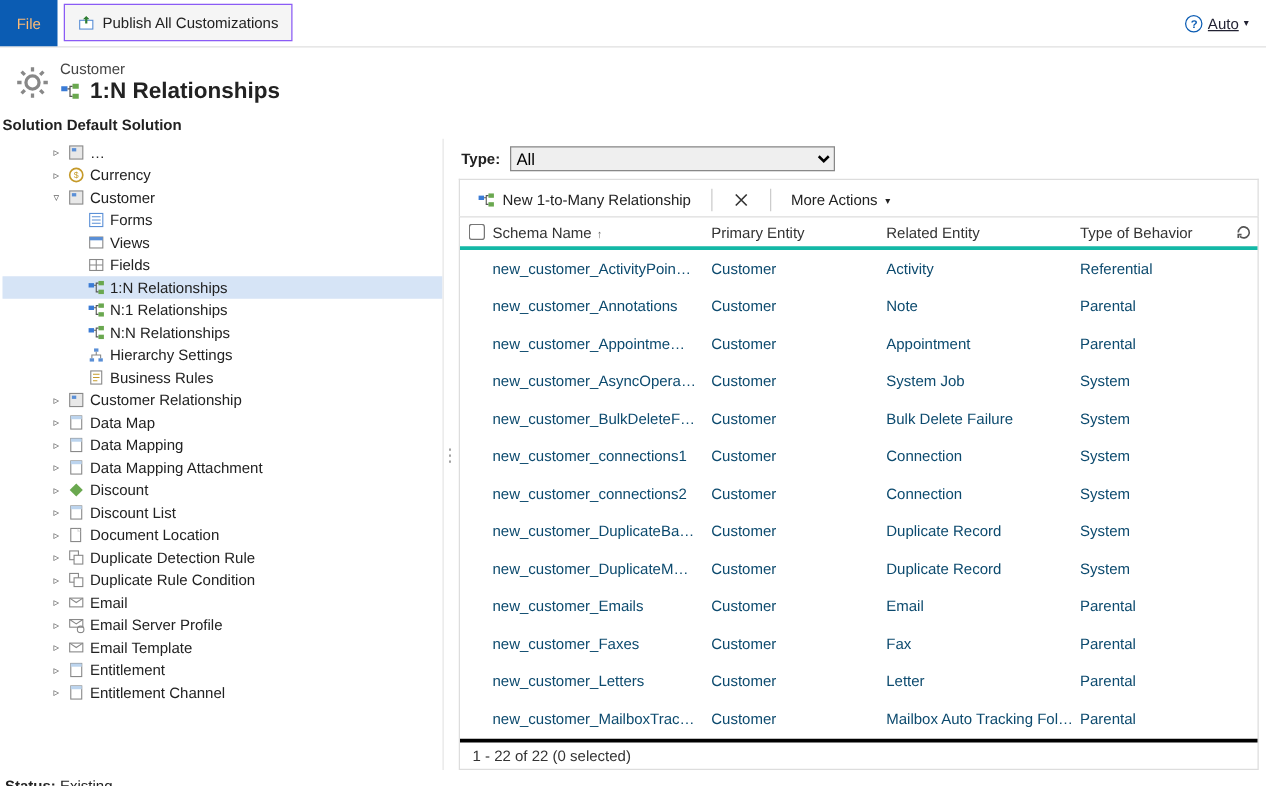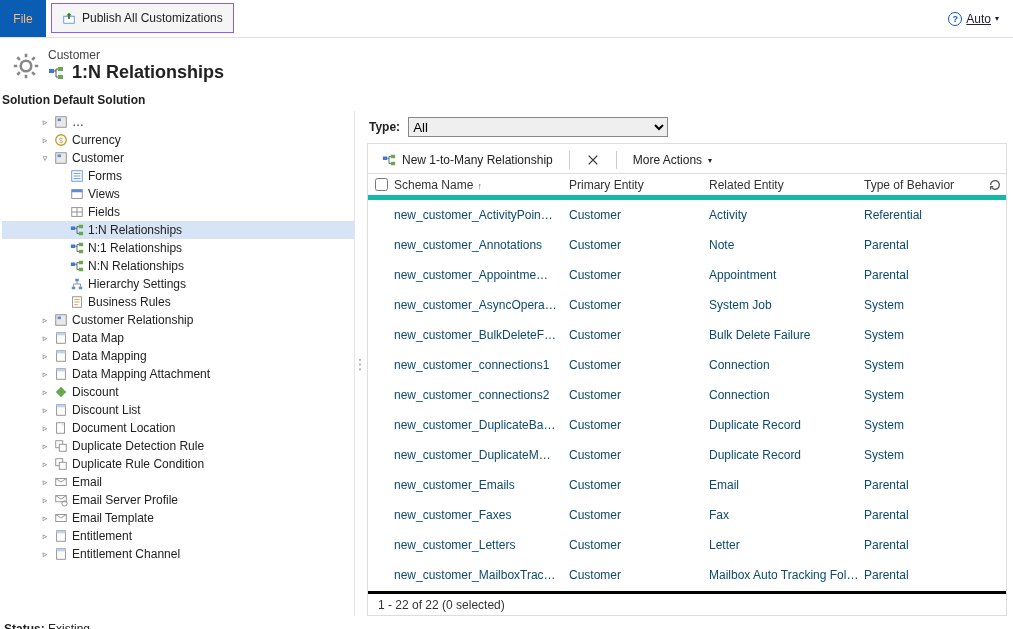--- a/index.html
+++ b/index.html
@@ -27,21 +27,21 @@
 .sp{display:inline-block}
 .ic{width:14px;height:14px;display:inline-flex;flex:0 0 14px;align-items:center;justify-content:center}
 .drag-handle{width:10px;display:flex;align-items:center;justify-content:center;color:#999;cursor:col-resize;font-size:14px}
 .right{flex:1;display:flex;flex-direction:column;padding:2px 6px 0 2px}
 .type-row{display:flex;align-items:center;gap:8px;padding:4px 0 6px 2px}
 .type-row select{width:260px;height:20px;border:1px solid #888}
 .toolbar{display:flex;align-items:flex-end;border:1px solid #ddd;border-bottom:0;height:30px;gap:10px;padding:4px 8px}
 .toolbar .btn{display:flex;align-items:center;gap:6px;padding:2px 6px;cursor:pointer}
 .toolbar .sep{width:1px;height:18px;background:#ccc}
 .grid-wrap{flex:1;border:1px solid #ddd;display:flex;flex-direction:column;min-height:0}
-.grid-head{display:flex;align-items:center;height:26px;border-bottom:5px solid #14b8a6;font-size:12px;color:#333}
+.grid-head{display:flex;align-items:center;height:26px;border-bottom:3px solid #14b8a6;font-size:12px;color:#333}
 .grid-body{flex:1;overflow:auto;position:relative}
 .grid-row{display:flex;align-items:center;height:30px;color:#0c4a6e;cursor:pointer}
 .col-chk{width:26px;display:flex;align-items:center;justify-content:center}
 .col-schema{width:175px;overflow:hidden;text-overflow:ellipsis;white-space:nowrap;padding-right:6px}
 .col-primary{width:140px;overflow:hidden;text-overflow:ellipsis;white-space:nowrap}
 .col-related{width:155px;overflow:hidden;text-overflow:ellipsis;white-space:nowrap}
 .col-behavior{width:120px;overflow:hidden;text-overflow:ellipsis;white-space:nowrap}
 .col-refresh{width:22px;display:flex;align-items:center;justify-content:center;color:#555;cursor:pointer}
 .sort-ar{font-size:9px;color:#666;margin-left:4px}
 .grid-foot{height:24px;border-top:3px solid #000000;display:flex;align-items:center;padding-left:10px;color:#333;font-size:12px}

